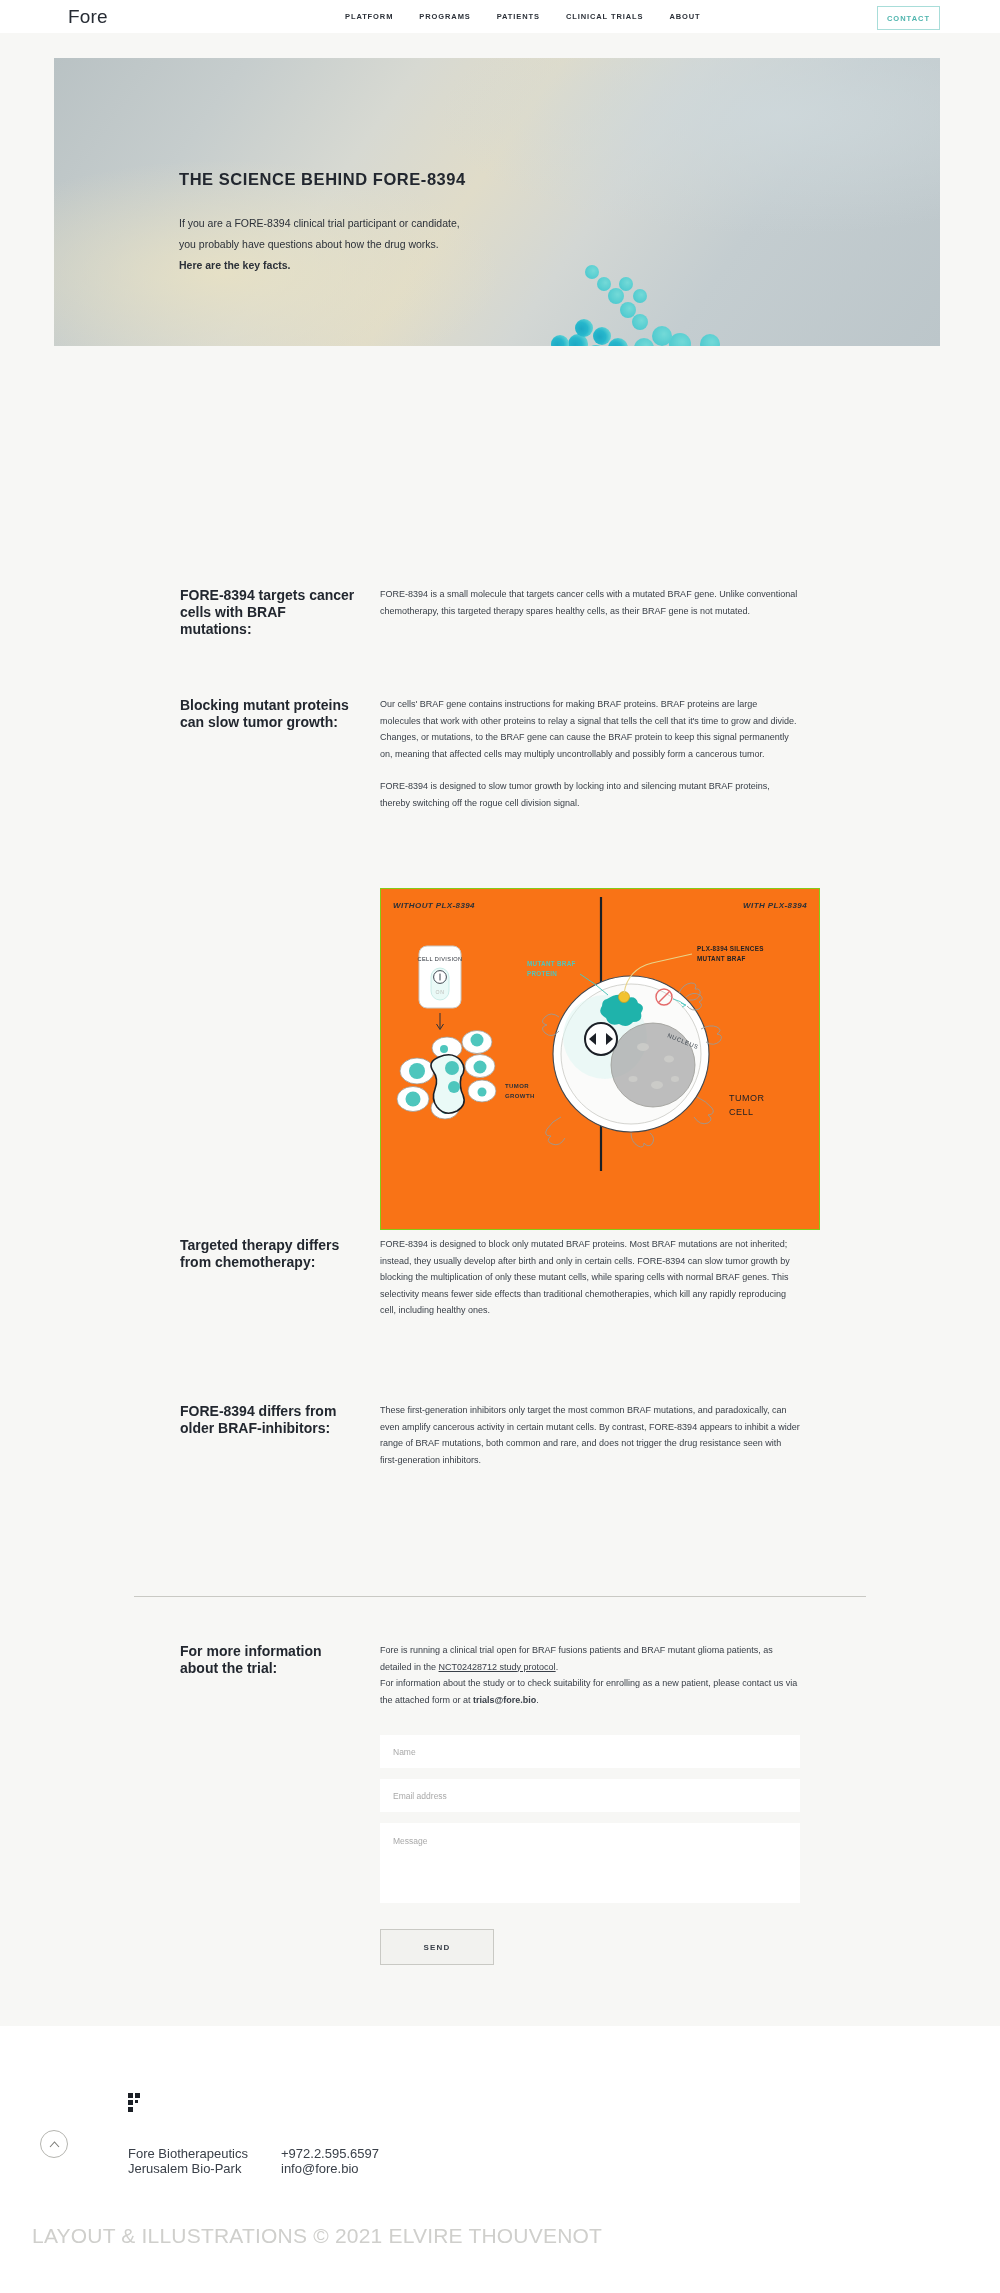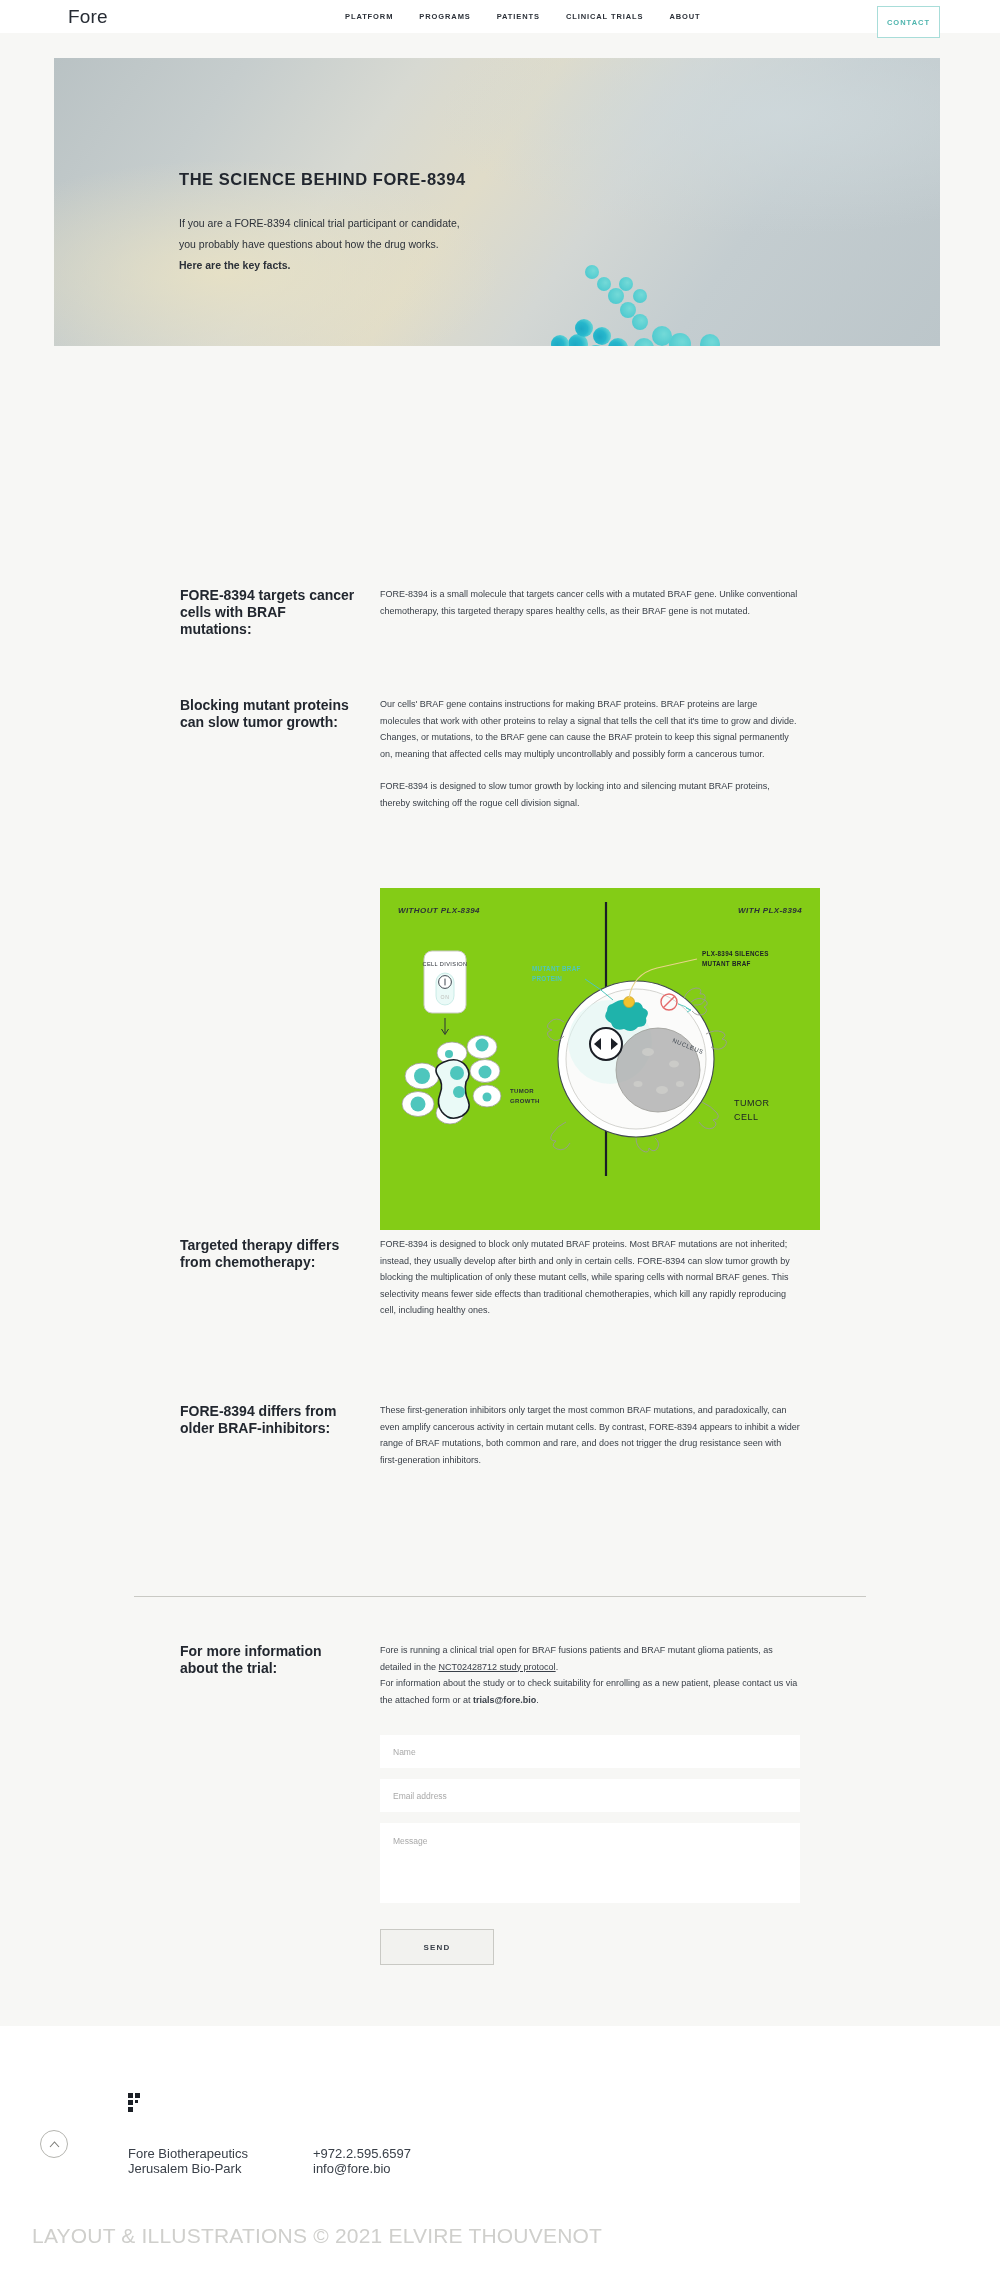--- a/index.html
+++ b/index.html
@@ -25,21 +25,21 @@
   .nav-links {
     position:absolute; left:345px; top:12px;
     display:flex; gap:26px; align-items:center;justify-content:space-between;
   }
   .nav-link {
     font-size:7.5px; letter-spacing:.9px; font-weight:600;
     color:#2b3038; text-decoration:none; white-space:nowrap;
   }
   .contact-btn {
     position:absolute; left:877px; top:6px;
-    width:63px; height:32px;
+    width:63px; height:24px;
     border:1px solid #a8ddd9; background:#ffffff;
     display:flex; align-items:center; justify-content:center;
     font-size:7.5px; letter-spacing:1px; font-weight:600; color:#4fb5ae;
     cursor:pointer;
   }
 
   
   .page-bg {
     position:absolute; left:0; top:33px; width:1000px; height:1993px;
     background:#f7f7f5;
@@ -85,21 +85,21 @@
     font-size:9px; line-height:16.5px; color:#3a4049; font-weight:400;
   }
   .b-body p { margin:0 0 16px 0; }
   .b-body p:last-child { margin-bottom:0; }
   .b-body b { font-weight:700; }
   .b-body a { color:#3a4049; text-decoration:underline; }
 
   
   .diagram {
     position:absolute; left:380px; top:888px; width:440px; height:342px;
-    background:#84cc16; border:6px solid #84cc16;
+    background:#f97316; border:1px solid #84cc16;
   }
   .dg-label {
     position:absolute; font-size:8px; font-style:italic; font-weight:600;
     letter-spacing:.4px; color:#2b3038;
   }
 
   
   .divider {
     position:absolute; left:134px; top:1596px; width:732px; height:1px;
     background:#c9c9c4;
@@ -423,18 +423,18 @@
 <div class="f-circle">
   <svg width="11" height="7" viewBox="0 0 11 7">
     <path d="M1 6 L5.5 1 L10 6" fill="none" stroke="#7d7d78" stroke-width="1.1"></path>
   </svg>
 </div>
 
 <div class="f-col" style="left:128px; top:2146px;">
   <div>Fore Biotherapeutics</div>
   <div>Jerusalem Bio-Park</div>
 </div>
-<div class="f-col" style="left:281px; top:2146px;margin-left:32px;">
+<div class="f-col" style="left:281px; top:2146px;">
   <div>+972.2.595.6597</div>
   <div>info@fore.bio</div>
 </div>
 
 <div class="watermark">LAYOUT &amp; ILLUSTRATIONS © 2021 ELVIRE THOUVENOT</div>
 
 </body></html>

